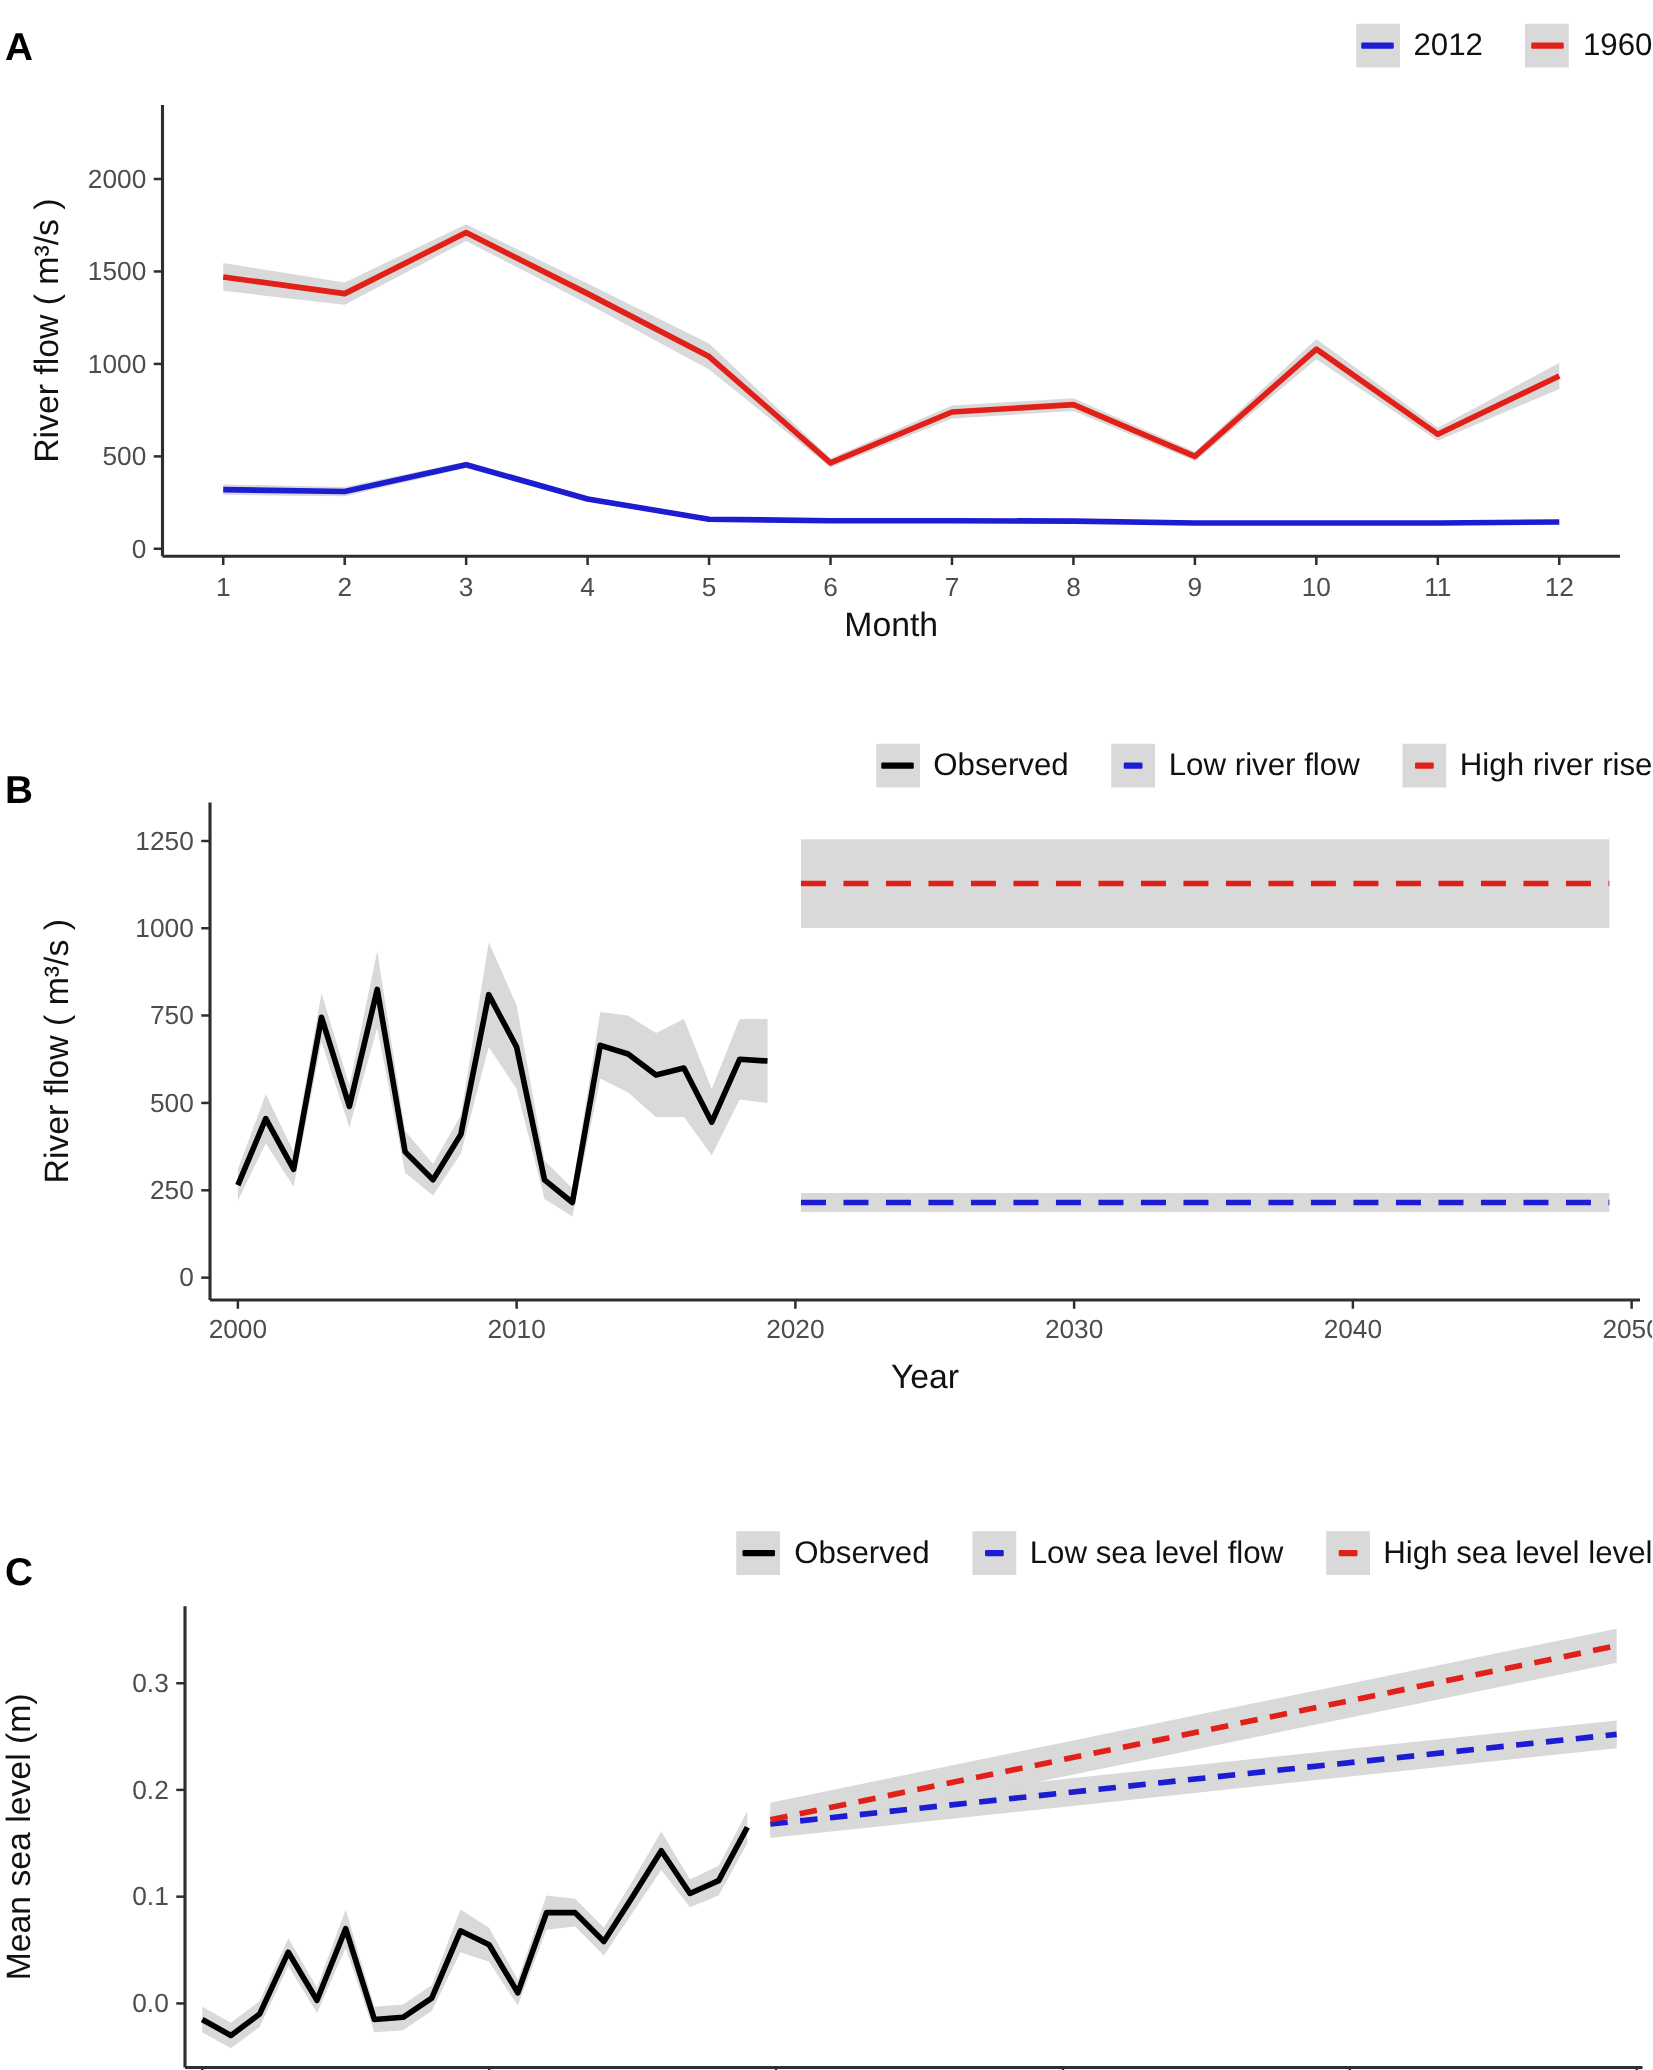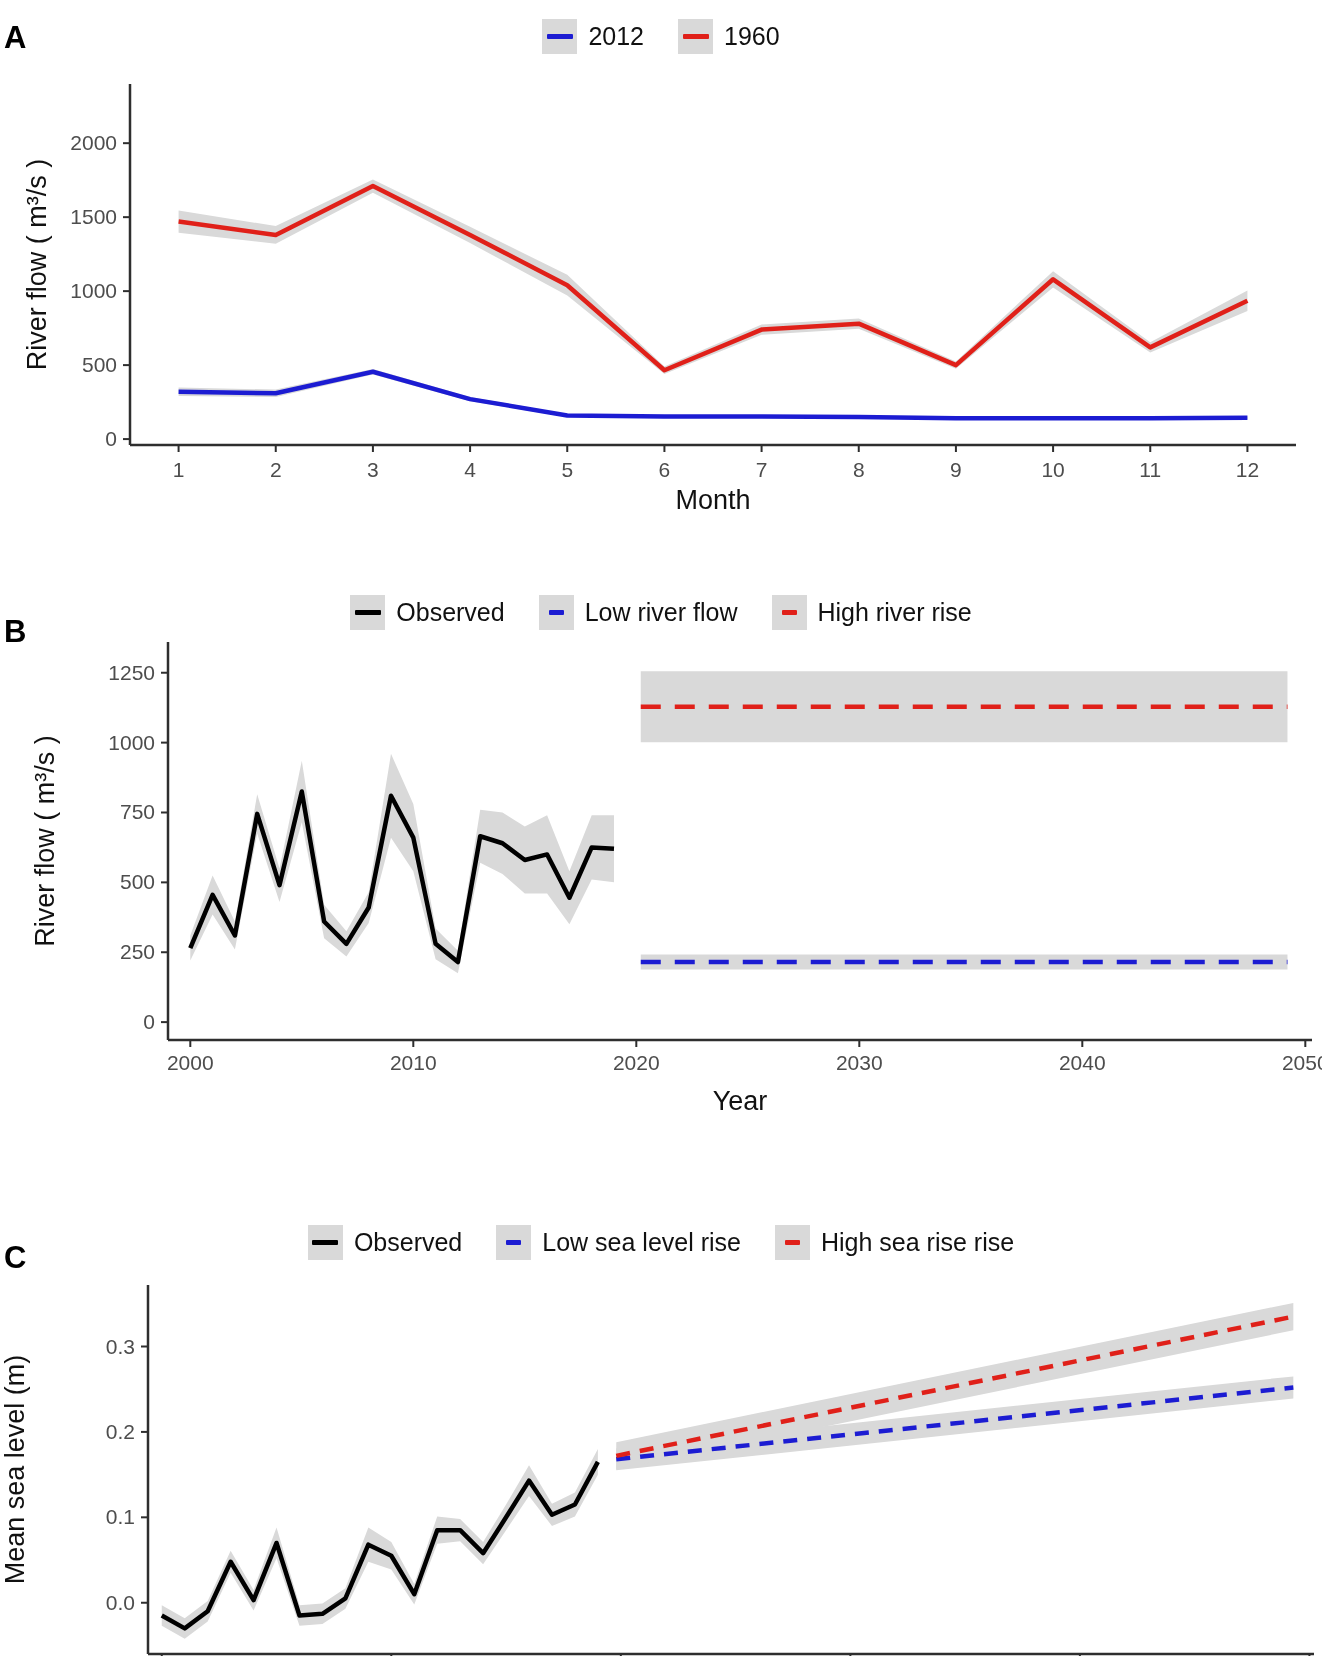--- a/index.html
+++ b/index.html
@@ -1,20 +1,20 @@
 <!DOCTYPE html>
 <html><head>
 <meta charset="utf-8">
 <style>
   html,body{margin:0;padding:0;background:#ffffff;}
   .page{position:relative;width:1322px;height:1656px;background:#ffffff;overflow:hidden;
         font-family:"Liberation Sans","DejaVu Sans",sans-serif;}
   .panel{position:relative;width:100%;}
   .panel-letter{position:absolute;left:4px;font-size:31px;font-weight:bold;color:#000;}
-  .legend{display:flex;justify-content:center;align-items:center;gap:34px;height:40px;}
+  .legend{display:flex;justify-content:flex-end;align-items:center;gap:34px;height:40px;}
   .legend-item{display:flex;align-items:center;gap:11px;}
   .legend-key{width:35px;height:35px;background:#d9d9d9;display:flex;align-items:center;justify-content:center;flex:0 0 auto;}
   .legend-key .line{height:5px;border-radius:1px;}
   .legend-label{font-size:25px;color:#111;white-space:nowrap;}
   svg{display:block;}
 </style>
 </head>
 <body>
 
 <div class="page">
@@ -147,27 +147,27 @@
         <div class="legend-item">
           <span class="legend-key">
             <span class="line" style="background: rgb(0, 0, 0); width: 26px;"></span>
           </span>
           <span class="legend-label">Observed</span>
         </div>
         <div class="legend-item">
           <span class="legend-key">
             <span class="line" style="background: rgb(28, 28, 210); width: 15px;"></span>
           </span>
-          <span class="legend-label">Low sea level rise</span>
+          <span class="legend-label">Low sea level flow</span>
         </div>
         <div class="legend-item">
           <span class="legend-key">
             <span class="line" style="background: rgb(224, 32, 25); width: 15px;"></span>
           </span>
-          <span class="legend-label">High sea rise rise</span>
+          <span class="legend-label">High sea level level</span>
         </div>
       </div>
     <svg id="chart-2" width="1322" height="456" viewBox="0 0 1322 456">
         <polygon points="161.77165354330506,343.3125 184.724409448817,356.125 207.67716535432893,339.0416666666667 230.62992125984087,288.64583333333337 253.58267716535283,327.9375 276.53543307086477,265.5833333333333 299.4881889763767,343.3125 322.44094488188864,341.6041666666667 345.3937007874006,326.2291666666667 368.3464566929125,265.5833333333333 391.29921259842445,280.1041666666667 414.2519685039363,321.95833333333337 437.20472440944826,254.47916666666669 460.1574803149602,257.0416666666667 483.1102362204722,280.1041666666667 506.06299212598407,242.52083333333334 529.0157480314961,203.22916666666666 551.9685039370079,241.66666666666666 574.9212598425199,230.5625 597.8740157480318,187 597.8740157480318,212.62499999999997 574.9212598425199,254.47916666666669 551.9685039370079,263.875 529.0157480314961,233.97916666666669 506.06299212598407,268.14583333333337 483.1102362204722,302.3125 460.1574803149602,279.25 437.20472440944826,281.8125 414.2519685039363,342.4583333333333 391.29921259842445,307.4375 368.3464566929125,299.75 345.3937007874006,346.72916666666663 322.44094488188864,362.1041666666667 299.4881889763767,363.8125 276.53543307086477,296.3333333333333 253.58267716535283,348.4375 230.62992125984087,310.85416666666663 207.67716535432893,359.54166666666663 184.724409448817,376.625 161.77165354330506,363.8125" fill="#d9d9d9"></polygon>
         <polygon points="616.2362204724403,186.1458333333333 1293.3425196850476,114.39583333333331 1293.3425196850476,136.60416666666666 616.2362204724403,208.35416666666669" fill="#d9d9d9"></polygon>
         <polygon points="616.2362204724403,180.16666666666666 1293.3425196850476,40.93749999999998 1293.3425196850476,68.27083333333331 616.2362204724403,207.5" fill="#d9d9d9"></polygon>
         <polyline points="161.77165354330506,353.5625 184.724409448817,366.375 207.67716535432893,349.2916666666667 230.62992125984087,299.75 253.58267716535283,338.1875 276.53543307086477,280.9583333333333 299.4881889763767,353.5625 322.44094488188864,351.8541666666667 345.3937007874006,336.47916666666663 368.3464566929125,282.6666666666667 391.29921259842445,293.7708333333333 414.2519685039363,332.20833333333337 437.20472440944826,268.14583333333337 460.1574803149602,268.14583333333337 483.1102362204722,291.2083333333333 506.06299212598407,255.3333333333333 529.0157480314961,218.60416666666666 551.9685039370079,252.77083333333334 574.9212598425199,242.52083333333334 597.8740157480318,199.8125" fill="none" stroke="#000000" stroke-width="4.5" stroke-linejoin="round" stroke-linecap="butt"></polyline>
         <polyline points="616.2362204724403,197.25 1293.3425196850476,125.5" fill="none" stroke="#1c1cd2" stroke-width="4.5" stroke-linejoin="round" stroke-linecap="butt" stroke-dasharray="14 10"></polyline>
         <polyline points="616.2362204724403,193.83333333333334 1293.3425196850476,54.604166666666664" fill="none" stroke="#e02019" stroke-width="4.5" stroke-linejoin="round" stroke-linecap="butt" stroke-dasharray="14 10"></polyline>
         <line x1="148" y1="392" x2="1314" y2="392" stroke="#2e2e2e" stroke-width="2.5"></line>

